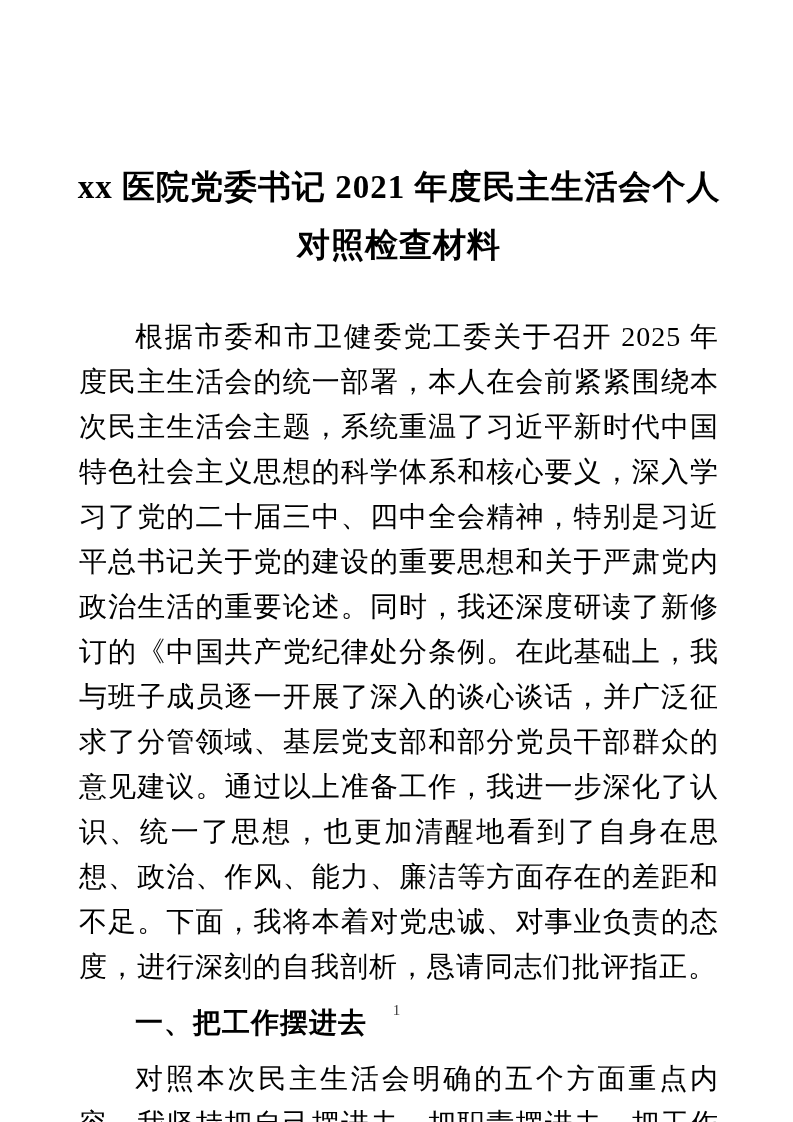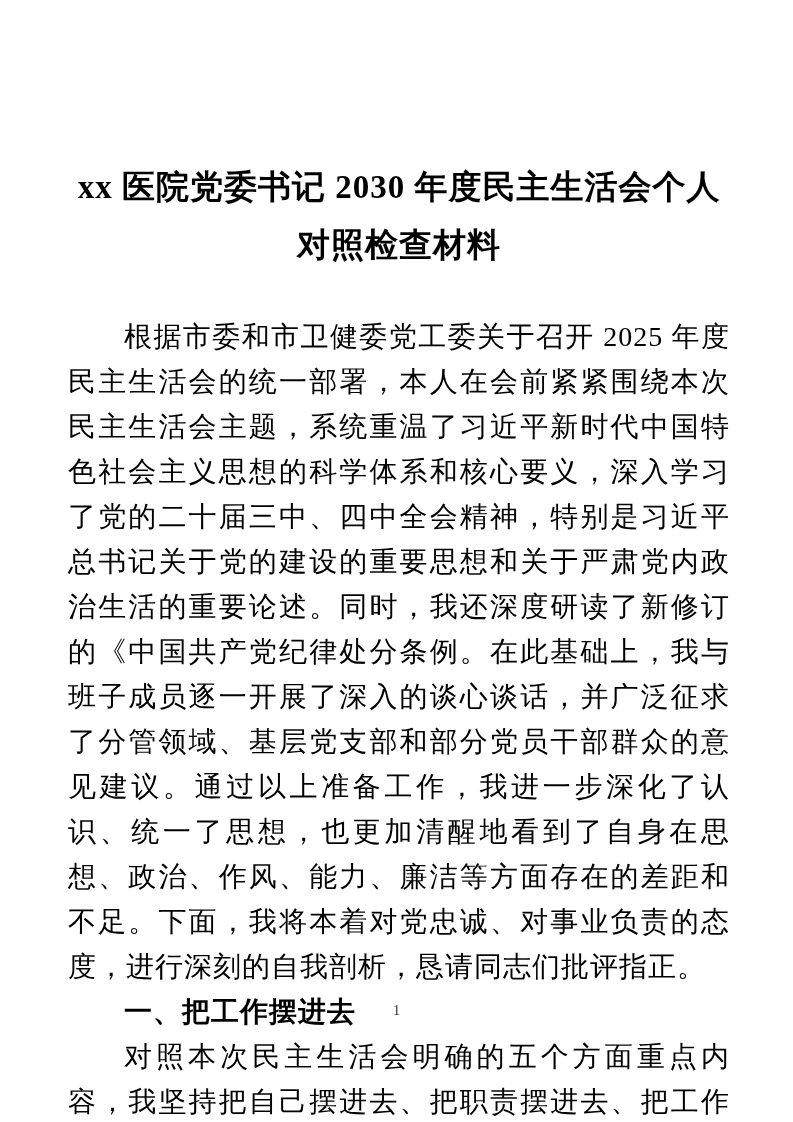--- a/index.html
+++ b/index.html
@@ -25,21 +25,21 @@
   }
   .doc-title {
     margin: 158px 0 40px 0;
     font-size: 33px;
     line-height: 58px;
     font-weight: bold;
     text-align: center;
     letter-spacing: 1px;
   }
   .para {
-    margin: 0;
+    margin: 11px;
     font-size: 28px;
     line-height: 45px;
     text-align: justify;
     text-justify: inter-character;
     letter-spacing: 1px;
   }
   .indent-2 {
     text-indent: 2em;
   }
   .heading {
@@ -55,21 +55,21 @@
     font-size: 15px;
     line-height: 20px;
     color: #3c3c3c;
   }
 </style>
 </head>
 <body>
 
 <div class="page">
   <div class="content">
-    <h1 class="doc-title">xx 医院党委书记 2030 年度民主生活会个人对照检查材料</h1>
+    <h1 class="doc-title">xx 医院党委书记 2021 年度民主生活会个人对照检查材料</h1>
 
     <p class="para indent-2">根据市委和市卫健委党工委关于召开 2025 年度民主生活会的统一部署，本人在会前紧紧围绕本次民主生活会主题，系统重温了习近平新时代中国特色社会主义思想的科学体系和核心要义，深入学习了党的二十届三中、四中全会精神，特别是习近平总书记关于党的建设的重要思想和关于严肃党内政治生活的重要论述。同时，我还深度研读了新修订的《中国共产党纪律处分条例。在此基础上，我与班子成员逐一开展了深入的谈心谈话，并广泛征求了分管领域、基层党支部和部分党员干部群众的意见建议。通过以上准备工作，我进一步深化了认识、统一了思想，也更加清醒地看到了自身在思想、政治、作风、能力、廉洁等方面存在的差距和不足。下面，我将本着对党忠诚、对事业负责的态度，进行深刻的自我剖析，恳请同志们批评指正。</p>
 
     <p class="para indent-2 heading">一、把工作摆进去</p>
 
     <p class="para indent-2">对照本次民主生活会明确的五个方面重点内容，我坚持把自己摆进去、把职责摆进去、把工作摆进去，全面查摆了自身存在的问题。</p>
 
   </div>
 
   <div class="page-number">1</div>

